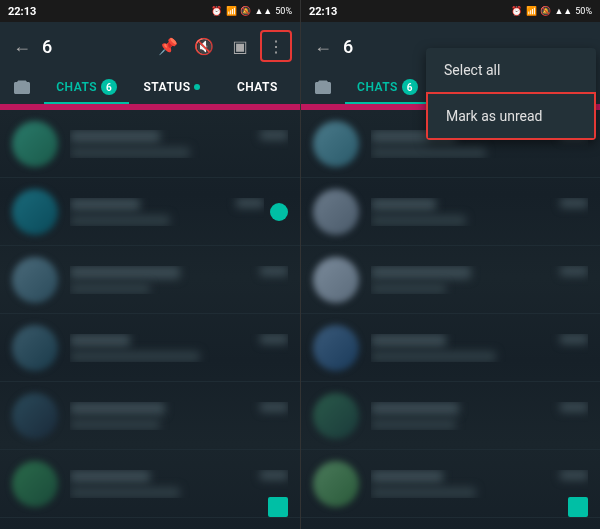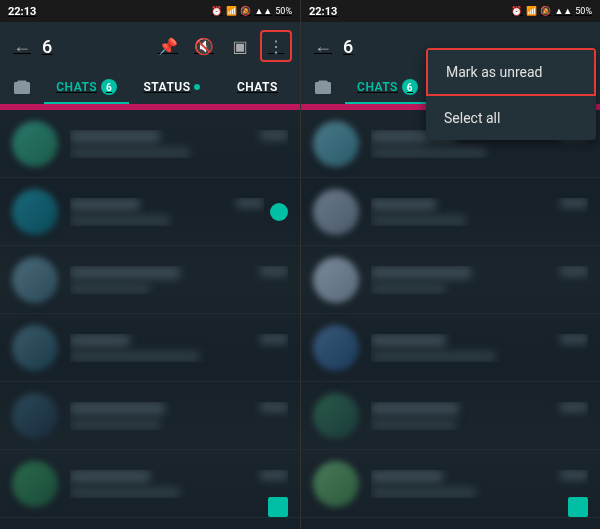--- a/index.html
+++ b/index.html
@@ -13,21 +13,20 @@
     }
 
     .screen {
       width: 300px;
       height: 529px;
       background: #1c1c1c;
       display: flex;
       flex-direction: column;
       overflow: hidden;
       position: relative;
-      text-decoration: underline;
     }
 
     .screen + .screen {
       border-left: 1px solid #333;
     }
 
     
     .status-bar {
       height: 22px;
       background: #1a1a1a;
@@ -509,21 +508,21 @@
           </div>
           <div class="chat-msg-blur" style="width:105px;"></div>
         </div>
       </div>
 
       <div class="teal-square"></div>
     </div>
   </div>
 
   <div class="dropdown-menu">
+    <div class="dropdown-item">
+      <span>Select all</span>
+    </div>
     <div class="dropdown-item highlighted-border" style="border: 2px solid #e53935;">
       <span>Mark as unread</span>
     </div>
-    <div class="dropdown-item">
-      <span>Select all</span>
-    </div>
   </div>
 
 </div>
 
 </body></html>

